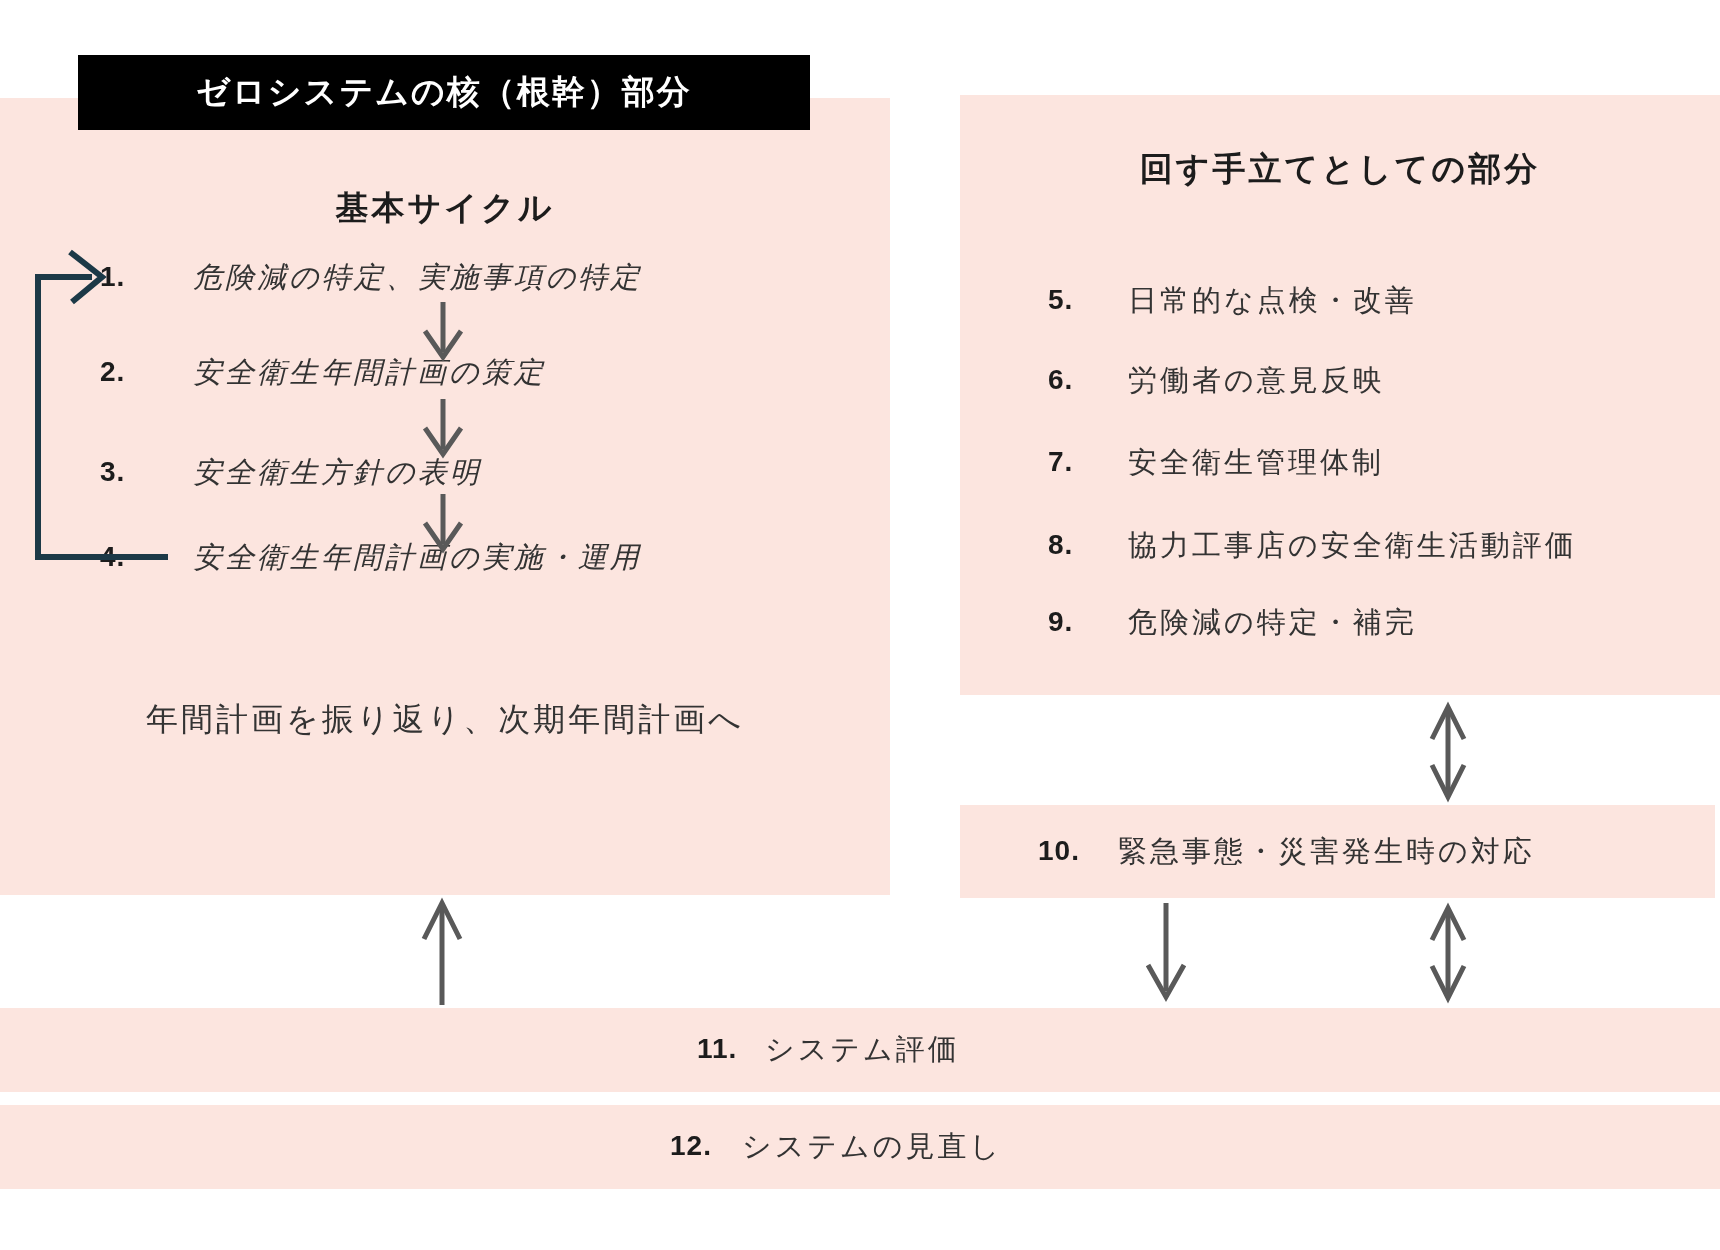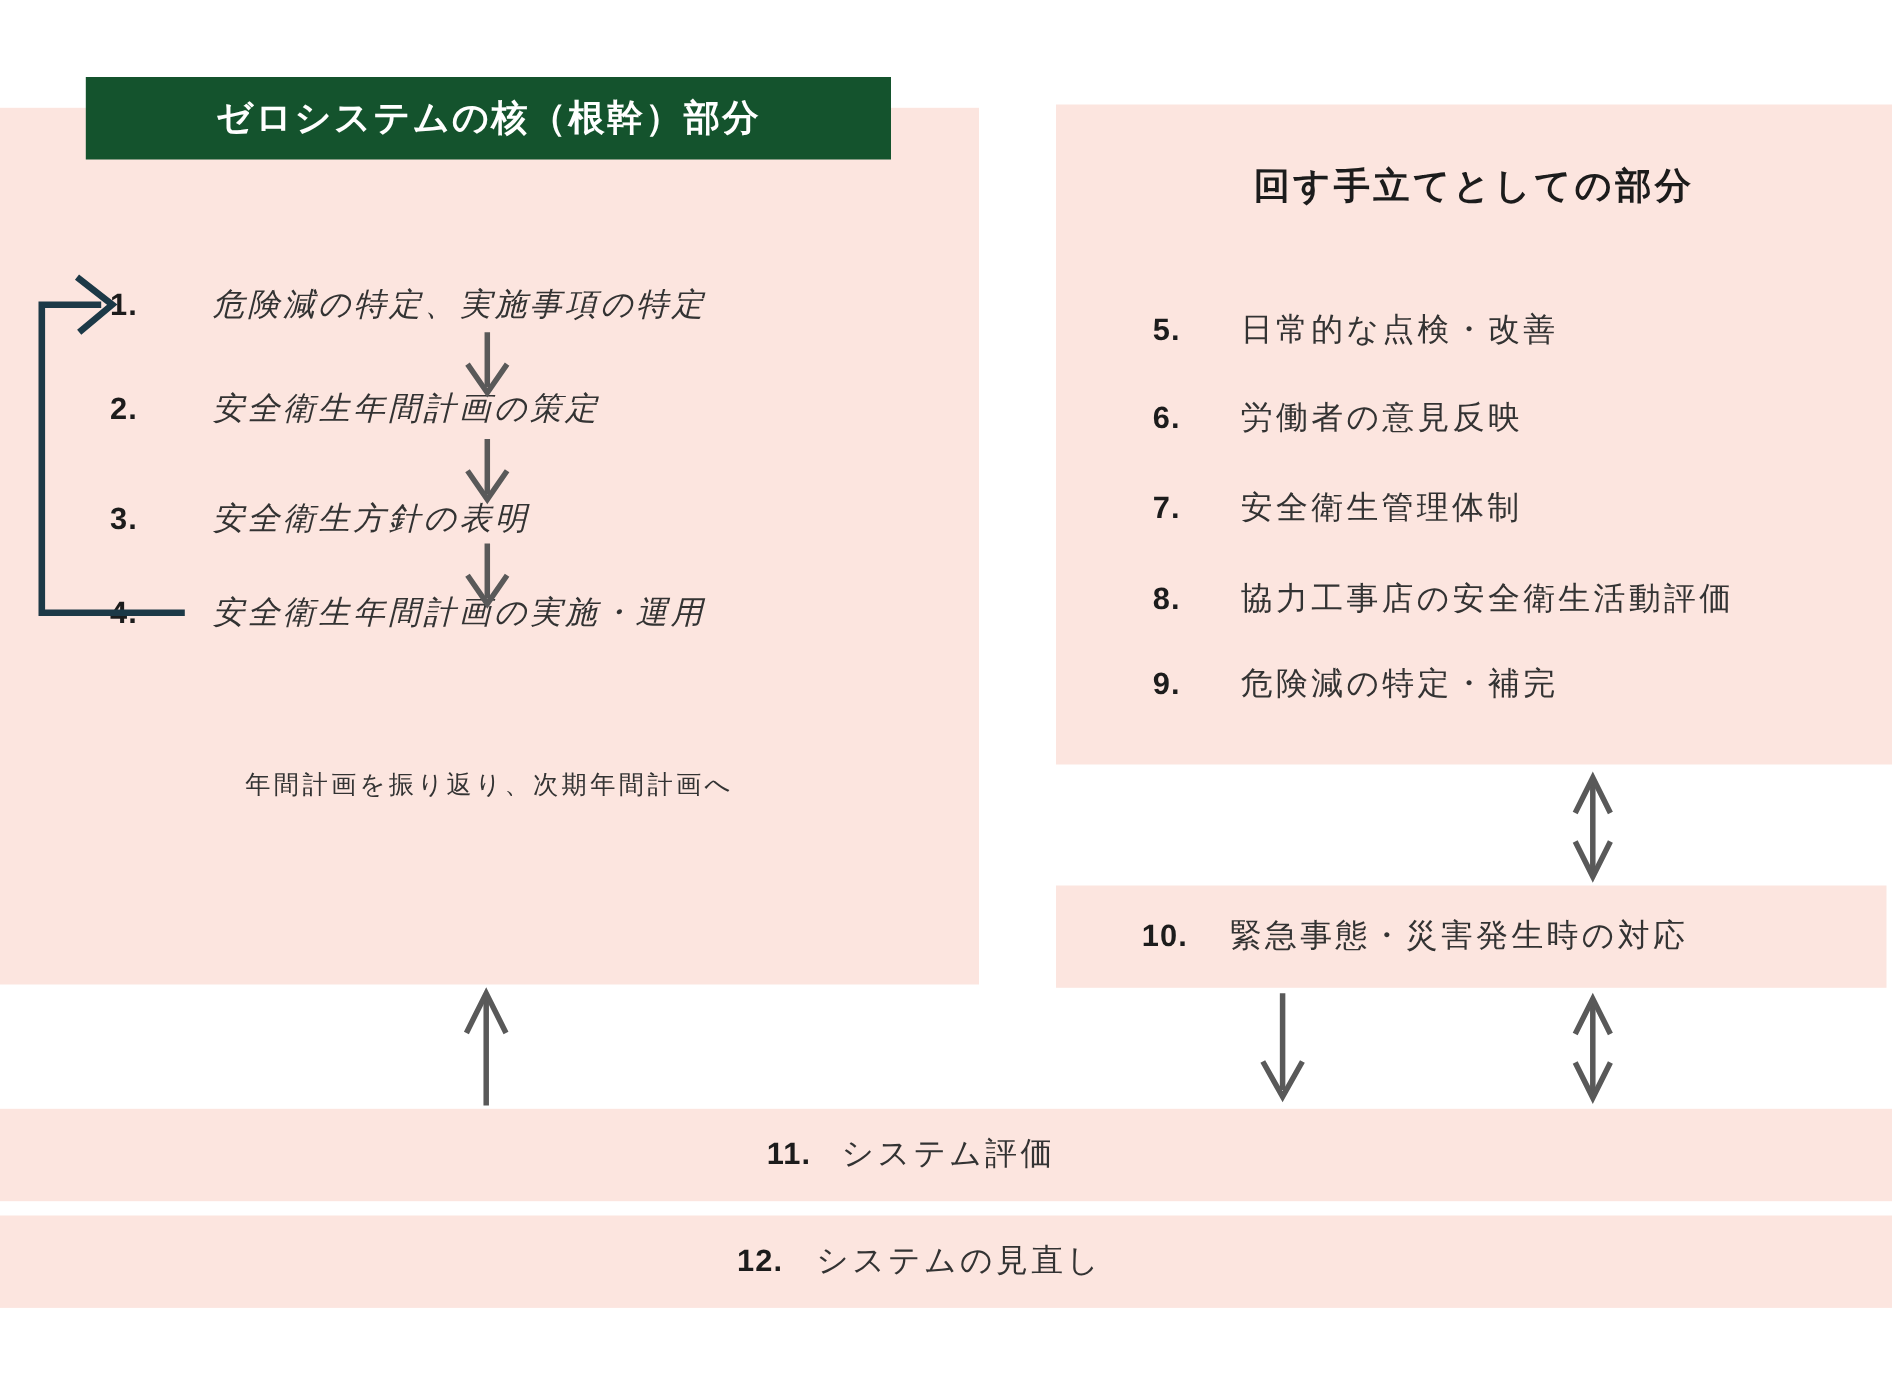--- a/index.html
+++ b/index.html
@@ -11,22 +11,22 @@
     overflow:hidden;
   }
   .panel{position:absolute;background:#fce5df;}
   #left-panel{left:0;top:98px;width:890px;height:797px;}
   #right-panel{left:960px;top:95px;width:760px;height:600px;}
   #emergency-bar{left:960px;top:805px;width:755px;height:93px;}
   #evaluation-bar{left:0;top:1008px;width:1720px;height:84px;}
   #review-bar{left:0;top:1105px;width:1720px;height:84px;}
 
   #core-header{
-    position:absolute;left:78px;top:70px;width:732px;height:75px;
-    background:#14532d;color:#ffffff;
+    position:absolute;left:78px;top:55px;width:732px;height:75px;
+    background:#000000;color:#ffffff;
     display:flex;align-items:center;justify-content:center;
     font-size:33px;font-weight:700;letter-spacing:2px;
   }
   .panel-title{
     position:absolute;color:#1c1c1c;font-weight:700;
     font-size:33px;letter-spacing:3px;text-align:center;
   }
   #left-title{left:0;top:186px;width:890px;}
   #right-title{left:960px;top:143px;width:760px;line-height:52px;}
 
@@ -41,21 +41,21 @@
   }
   
   .lnum{left:100px;} .llab{left:193px;font-style:italic;}
   #l-item-0{top:256px;} #l-item-1{top:351px;} #l-item-2{top:451px;} #l-item-3{top:536px;}
   
   .rnum{left:1048px;} .rlab{left:1128px;}
   #r-item-0{top:279px;} #r-item-1{top:359px;} #r-item-2{top:441px;} #r-item-3{top:524px;} #r-item-4{top:601px;}
 
   #cycle-footnote{
     position:absolute;left:0;top:698px;width:890px;
-    text-align:center;color:#333333;font-size:23px;letter-spacing:3px;
+    text-align:center;color:#333333;font-size:32px;letter-spacing:3px;
   }
   
   #emergency-row .num{left:1038px;} #emergency-row .label{left:1118px;}
   #emergency-row{top:830px;}
   #evaluation-row .num{left:697px;} #evaluation-row .label{left:765px;}
   #evaluation-row{top:1028px;}
   #review-row .num{left:670px;text-align:right;} #review-row .label{left:742px;}
   #review-row{top:1125px;}
 
   .arr{position:absolute;}
@@ -70,20 +70,21 @@
   <div class="panel" id="left-panel"></div>
   <div class="panel" id="right-panel"></div>
   <div class="panel" id="emergency-bar"></div>
   <div class="panel" id="evaluation-bar"></div>
   <div class="panel" id="review-bar"></div>
 
   <div id="core-header">
     <span>ゼロシステムの核（根幹）部分</span>
   </div>
 
+  <div class="panel-title" id="left-title">基本サイクル</div>
 
   <div class="row" id="l-item-0">
     <span class="num lnum">1.</span>
     <span class="label llab">危険減の特定、実施事項の特定</span>
   </div>
   <div class="row" id="l-item-1">
     <span class="num lnum">2.</span>
     <span class="label llab">安全衛生年間計画の策定</span>
   </div>
   <div class="row" id="l-item-2">

